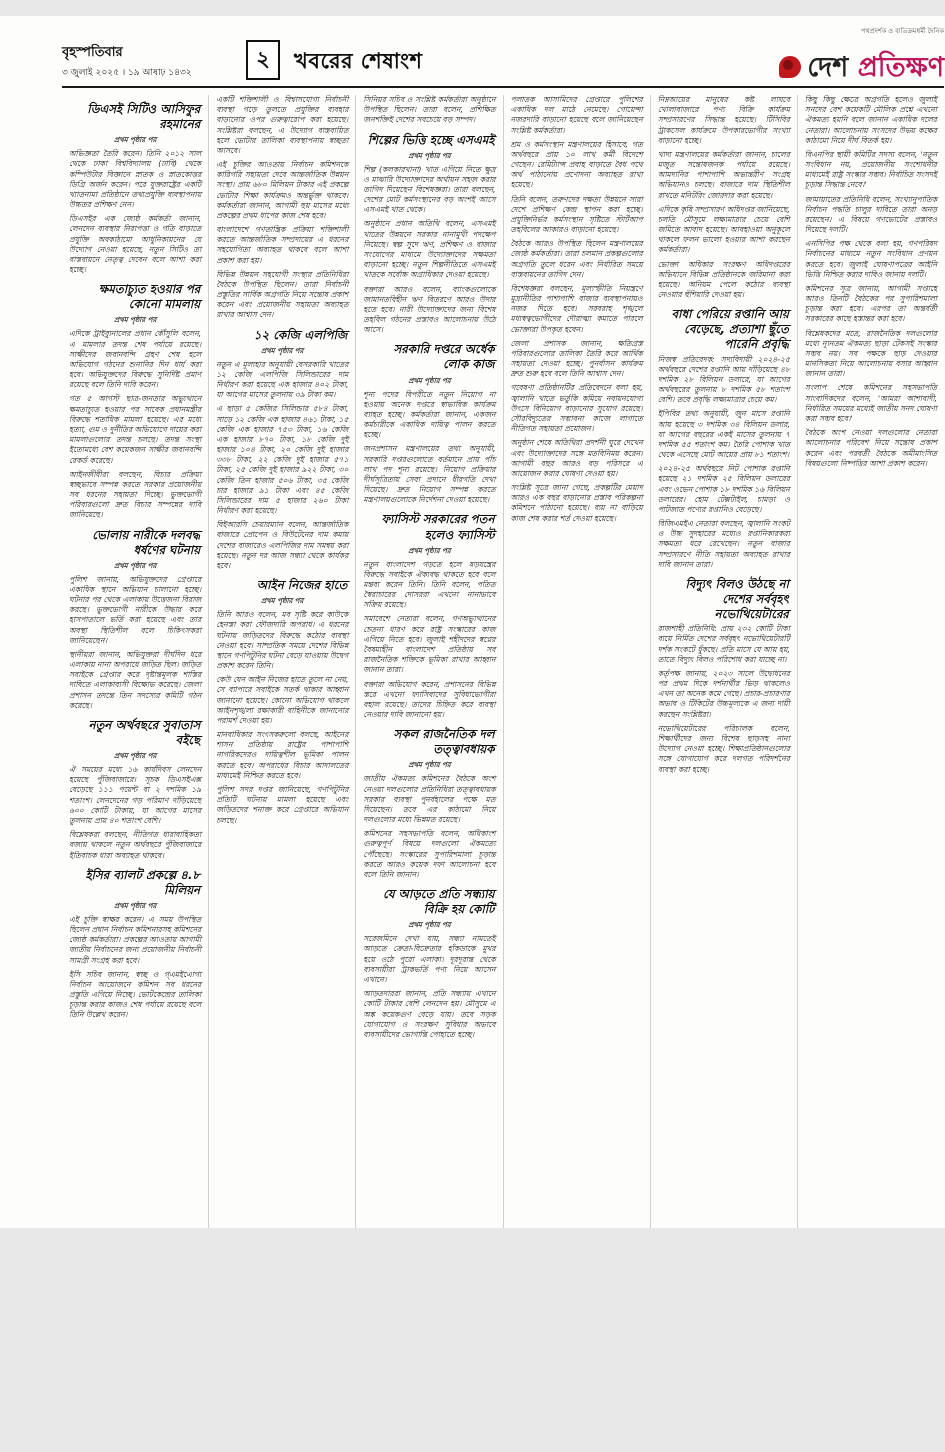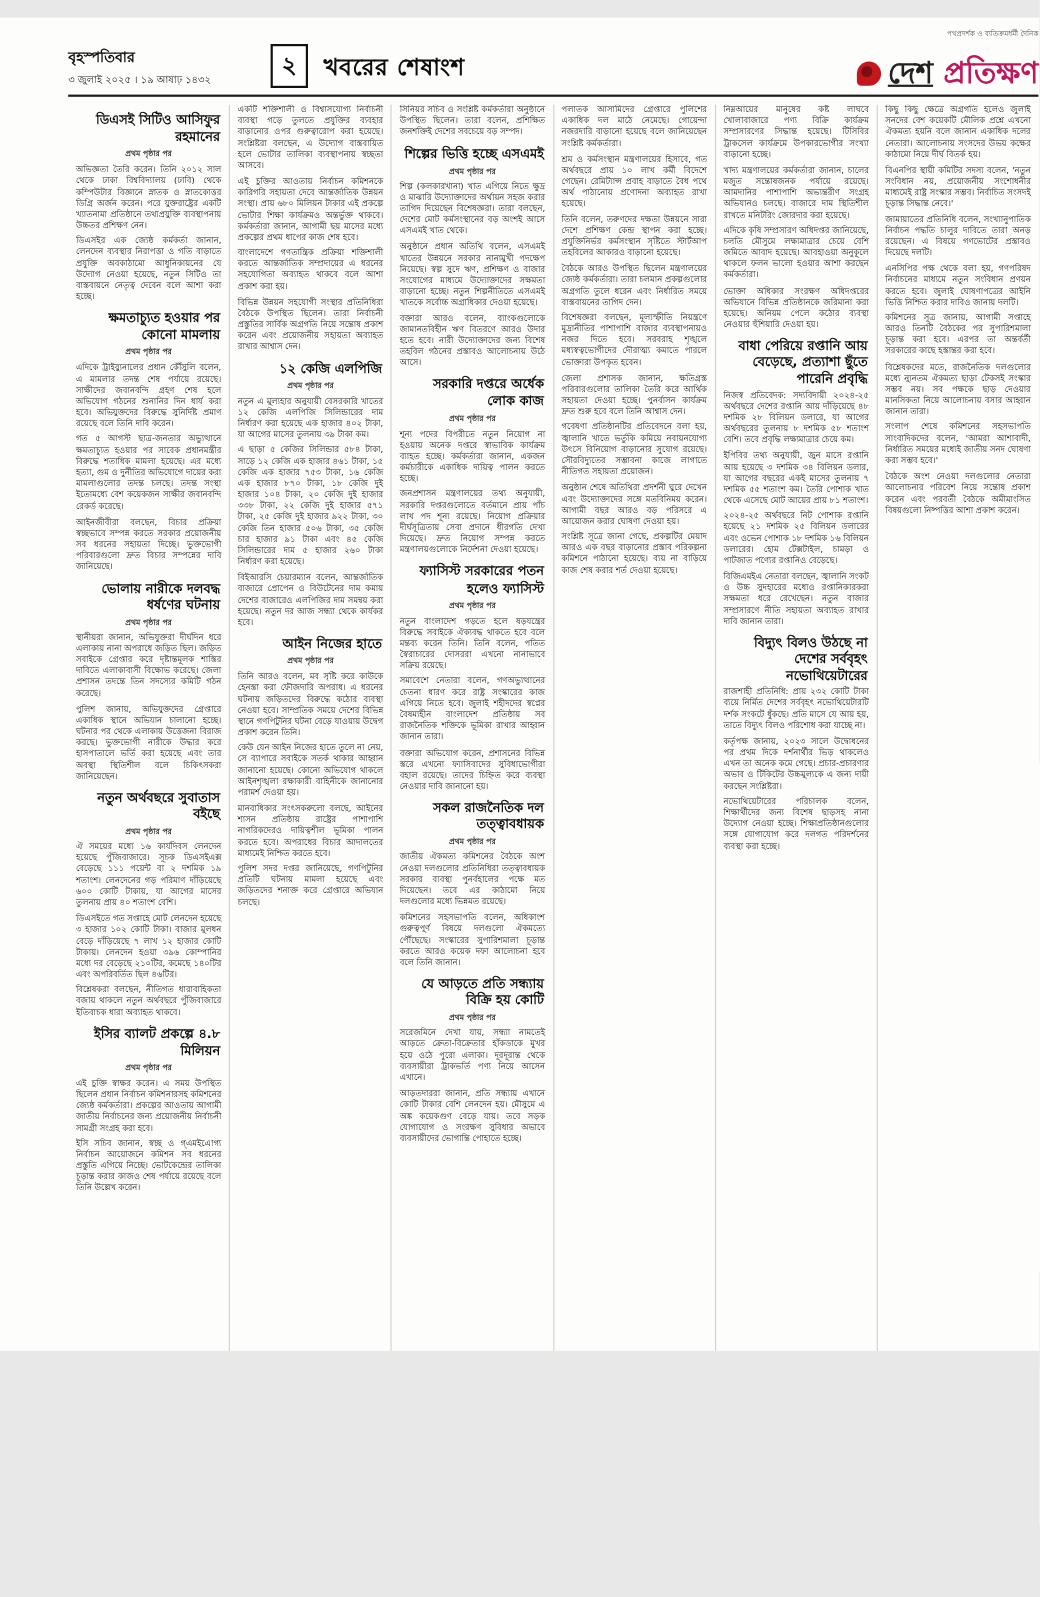--- a/index.html
+++ b/index.html
@@ -20,28 +20,28 @@
     font-size:21px;font-weight:bold;color:#111;background:#fff;
   }
   .section-title{font-size:21px;font-weight:bold;color:#0d0d0d;letter-spacing:.5px;white-space:nowrap;}
   .mh-spacer{flex:1;}
   .paper-block{display:flex;flex-direction:column;align-items:flex-end;gap:16px;}
   .paper-tagline{font-size:6.5px;color:#555;}
   .paper-name-row{display:flex;align-items:center;gap:6px;}
   .logo-mark{width:22px;height:22px;border-radius:50% 50% 50% 4px;background:#c0181c;position:relative;overflow:hidden;}
   .logo-mark::after{content:"";position:absolute;left:4px;top:4px;width:10px;height:10px;border-radius:50%;background:#7d0d10;}
   .paper-name{font-size:27px;font-weight:bold;line-height:1;}
-  .paper-name .w1{color:#222;text-decoration:underline;}
+  .paper-name .w1{color:#222;}
   .paper-name .w2{color:#be185d;}
   .head-rule{border:0;border-top:2px solid #1a1a1a;margin:0 0 7px 0;}
   
   .columns{display:flex;gap:0;height:1346px;overflow:hidden;}
   .col{flex:1 1 0;min-width:0;padding:0 7px;overflow:hidden;}
   .col + .col{border-left:1px solid #cfcfcb;}
-  article{margin:0 0 6px 0;}
+  article{margin:0 0 6px 0;font-style:italic;}
   h3{
     font-size:11.8px;font-weight:bold;color:#0c0c0c;text-align:right;
     line-height:1.28;margin:7px 1px 2px 1px;
   }
   .continued{font-size:7px;font-weight:bold;text-align:center;margin:0 0 3px 0;color:#333;}
   .col p{
     font-size:7.6px;line-height:1.34;text-align:justify;margin:0 0 4px 0;color:#202020;
   }
 </style>
 </head>
@@ -81,28 +81,27 @@
         <article>
           <h3>ক্ষমতাচ্যুত হওয়ার পর কোনো মামলায়</h3>
           <div class="continued">প্রথম পৃষ্ঠার পর</div>
           <p>এদিকে ট্রাইব্যুনালের প্রধান কৌঁসুলি বলেন, এ মামলার তদন্ত শেষ পর্যায়ে রয়েছে। সাক্ষীদের জবানবন্দি গ্রহণ শেষ হলে অভিযোগ গঠনের শুনানির দিন ধার্য করা হবে। অভিযুক্তদের বিরুদ্ধে সুনির্দিষ্ট প্রমাণ রয়েছে বলে তিনি দাবি করেন।</p>
           <p>গত ৫ আগস্ট ছাত্র-জনতার অভ্যুত্থানে ক্ষমতাচ্যুত হওয়ার পর সাবেক প্রধানমন্ত্রীর বিরুদ্ধে শতাধিক মামলা হয়েছে। এর মধ্যে হত্যা, গুম ও দুর্নীতির অভিযোগে দায়ের করা মামলাগুলোর তদন্ত চলছে। তদন্ত সংস্থা ইতোমধ্যে বেশ কয়েকজন সাক্ষীর জবানবন্দি রেকর্ড করেছে।</p>
           <p>আইনজীবীরা বলছেন, বিচার প্রক্রিয়া স্বচ্ছভাবে সম্পন্ন করতে সরকার প্রয়োজনীয় সব ধরনের সহায়তা দিচ্ছে। ভুক্তভোগী পরিবারগুলো দ্রুত বিচার সম্পন্নের দাবি জানিয়েছে।</p>
         </article>
         <article>
           <h3>ভোলায় নারীকে দলবদ্ধ ধর্ষণের ঘটনায়</h3>
           <div class="continued">প্রথম পৃষ্ঠার পর</div>
+          <p>পুলিশ জানায়, অভিযুক্তদের গ্রেপ্তারে একাধিক স্থানে অভিযান চালানো হচ্ছে। ঘটনার পর থেকে এলাকায় উত্তেজনা বিরাজ করছে। ভুক্তভোগী নারীকে উদ্ধার করে হাসপাতালে ভর্তি করা হয়েছে এবং তার অবস্থা স্থিতিশীল বলে চিকিৎসকরা জানিয়েছেন।</p>
           <p>স্থানীয়রা জানান, অভিযুক্তরা দীর্ঘদিন ধরে এলাকায় নানা অপরাধে জড়িত ছিল। জড়িত সবাইকে গ্রেপ্তার করে দৃষ্টান্তমূলক শাস্তির দাবিতে এলাকাবাসী বিক্ষোভ করেছে। জেলা প্রশাসন তদন্তে তিন সদস্যের কমিটি গঠন করেছে।</p>
-          <p>পুলিশ জানায়, অভিযুক্তদের গ্রেপ্তারে একাধিক স্থানে অভিযান চালানো হচ্ছে। ঘটনার পর থেকে এলাকায় উত্তেজনা বিরাজ করছে। ভুক্তভোগী নারীকে উদ্ধার করে হাসপাতালে ভর্তি করা হয়েছে এবং তার অবস্থা স্থিতিশীল বলে চিকিৎসকরা জানিয়েছেন।</p>
         </article>
         <article>
           <h3>নতুন অর্থবছরে সুবাতাস বইছে</h3>
           <div class="continued">প্রথম পৃষ্ঠার পর</div>
           <p>ঐ সময়ের মধ্যে ১৬ কার্যদিবস লেনদেন হয়েছে পুঁজিবাজারে। সূচক ডিএসইএক্স বেড়েছে ১১১ পয়েন্ট বা ২ দশমিক ১৯ শতাংশ। লেনদেনের গড় পরিমাণ দাঁড়িয়েছে ৬০০ কোটি টাকায়, যা আগের মাসের তুলনায় প্রায় ৪০ শতাংশ বেশি।</p>
-          <p>ডিএসইতে গত সপ্তাহে মোট লেনদেন হয়েছে ৩ হাজার ১০২ কোটি টাকা। বাজার মূলধন বেড়ে দাঁড়িয়েছে ৭ লাখ ১২ হাজার কোটি টাকায়। লেনদেন হওয়া ৩৯৬ কোম্পানির মধ্যে দর বেড়েছে ২১০টির, কমেছে ১৪০টির এবং অপরিবর্তিত ছিল ৪৬টির।</p>
           <p>বিশ্লেষকরা বলছেন, নীতিগত ধারাবাহিকতা বজায় থাকলে নতুন অর্থবছরে পুঁজিবাজারে ইতিবাচক ধারা অব্যাহত থাকবে।</p>
         </article>
         <article>
           <h3>ইসির ব্যালট প্রকল্পে ৪.৮ মিলিয়ন</h3>
           <div class="continued">প্রথম পৃষ্ঠার পর</div>
           <p>এই চুক্তি স্বাক্ষর করেন। এ সময় উপস্থিত ছিলেন প্রধান নির্বাচন কমিশনারসহ কমিশনের জ্যেষ্ঠ কর্মকর্তারা। প্রকল্পের আওতায় আগামী জাতীয় নির্বাচনের জন্য প্রয়োজনীয় নির্বাচনী সামগ্রী সংগ্রহ করা হবে।</p>
           <p>ইসি সচিব জানান, স্বচ্ছ ও গ্এমইএোগ্য নির্বাচন আয়োজনে কমিশন সব ধরনের প্রস্তুতি এগিয়ে নিচ্ছে। ভোটকেন্দ্রের তালিকা চূড়ান্ত করার কাজও শেষ পর্যায়ে রয়েছে বলে তিনি উল্লেখ করেন।</p>
         </article>
       </section>
       <section class="col">

